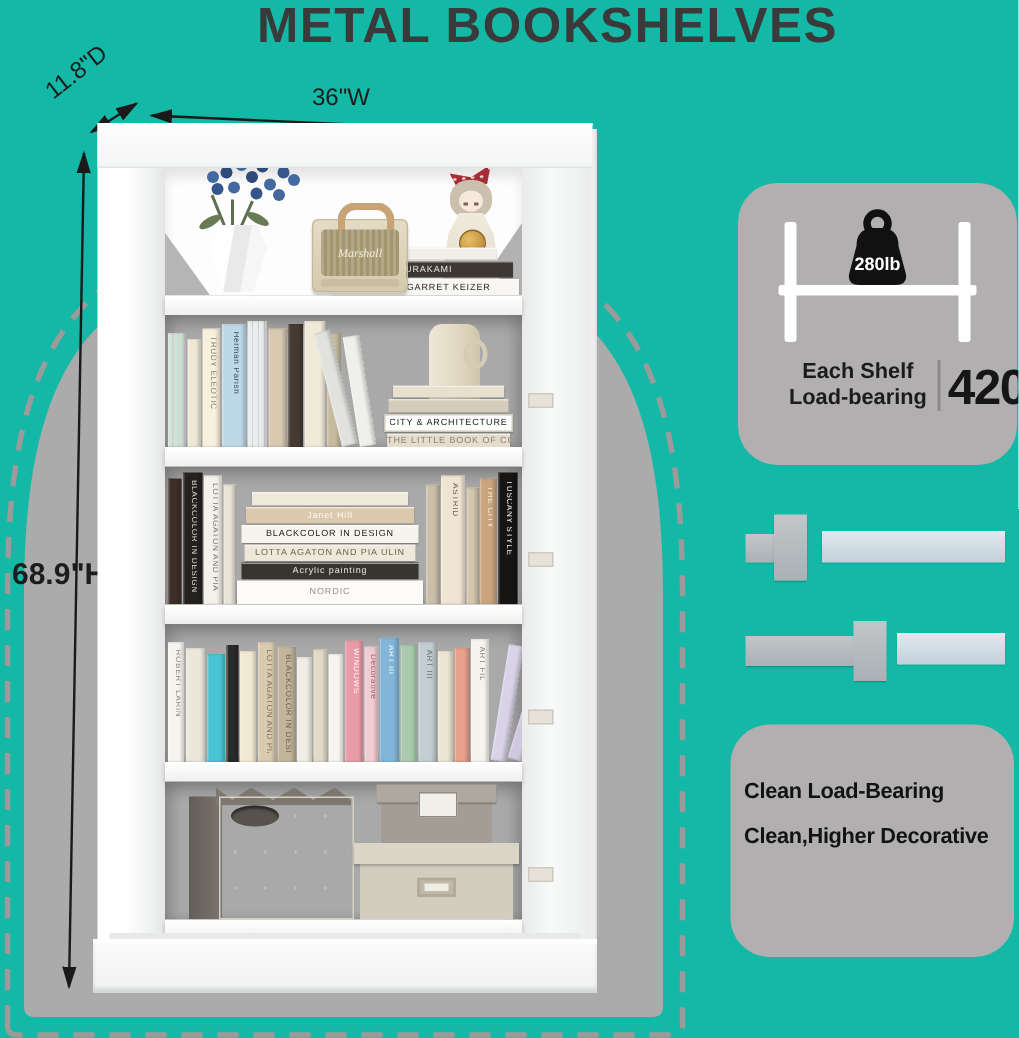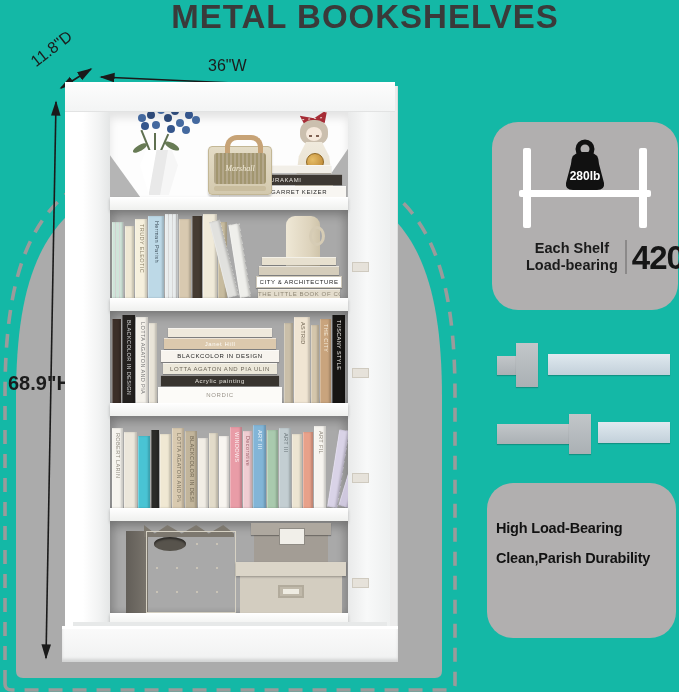--- a/index.html
+++ b/index.html
@@ -368,18 +368,18 @@
     <div class="g-light" style="left:548px;top:354px;width:122px;height:21px;"></div>
   </div>
   <div>
     <div class="g-gray" style="left:497px;top:424px;width:76px;height:20px;"></div>
     <div class="g-gray" style="left:569px;top:414px;width:22px;height:40px;"></div>
     <div class="g-light" style="left:598px;top:422px;width:72px;height:21px;"></div>
   </div>
 
   <div class="panel panel3">
     <div class="p3text">
-      <div>High Load-Bearing</div>
-      <div>Clean,Parish Durability</div>
+      <div>Clean Load-Bearing</div>
+      <div>Clean,Higher Decorative</div>
     </div>
   </div>
 
 </div>
 
 </body></html>

